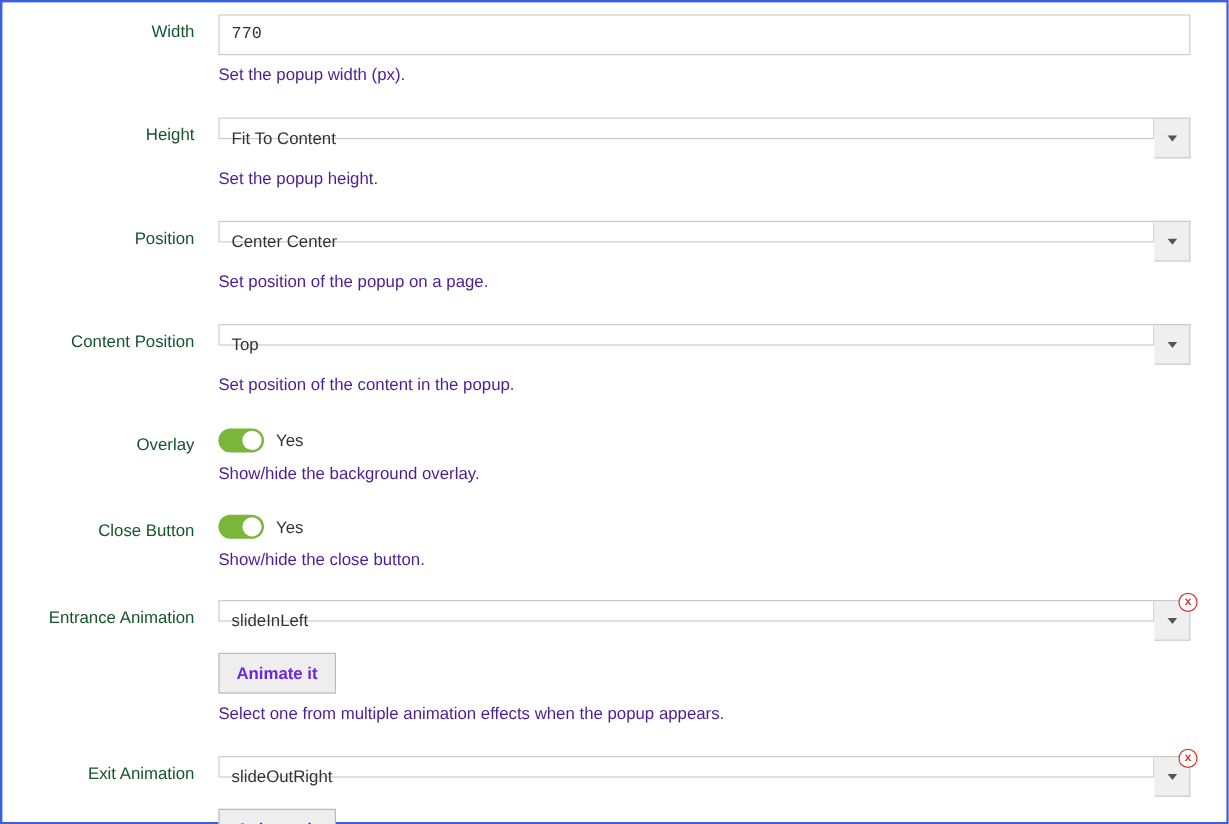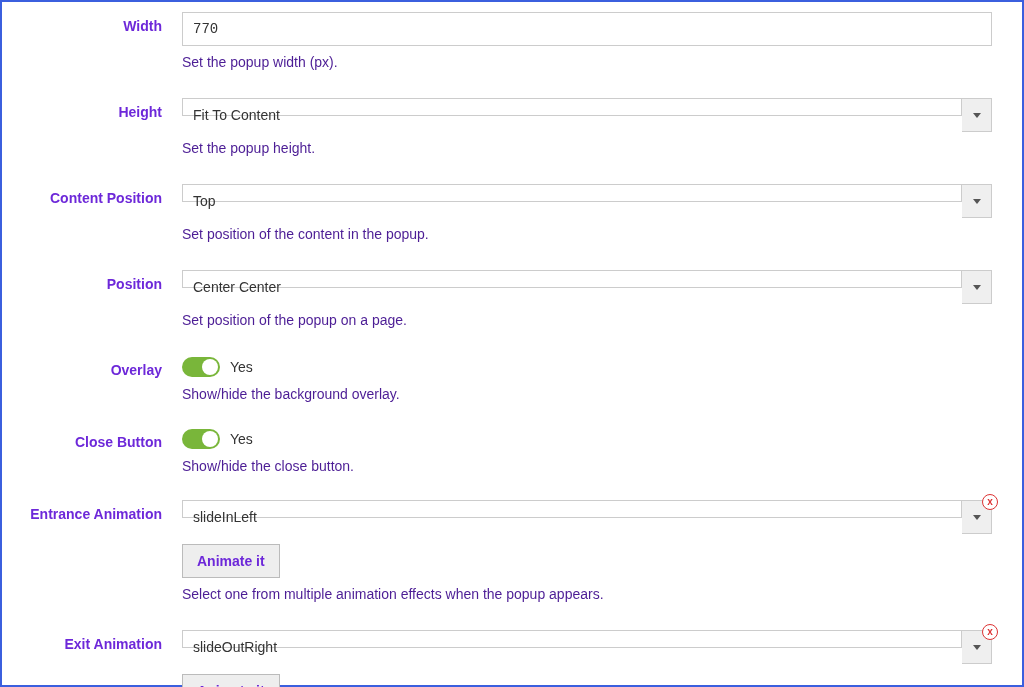--- a/index.html
+++ b/index.html
@@ -1,19 +1,19 @@
 <!DOCTYPE html>
 <html><head>
   <meta charset="utf-8">
   <style>
     * { box-sizing: border-box; margin: 0; padding: 0; }
     body { font-family: -apple-system, BlinkMacSystemFont, "Segoe UI", Helvetica, Arial, sans-serif; font-size: 14px; color: #333; background: #fff; }
     .page { width: 1024px; height: 687px; border: 2px solid #3b5fde; padding: 10px 30px 0 10px; }
     .row { display: flex; align-items: flex-start; margin-bottom: 28px; }
-    .label { width: 170px; text-align: right; padding-right: 20px; padding-top: 6px; font-weight: 700; color: #6d28d9; font-size: 14px; }
+    .label { width: 170px; text-align: right; padding-right: 20px; padding-top: 6px; font-weight: 400; color: #14532d; font-size: 14px; }
     .control-col { flex: 1; position: relative; }
     .text-input { width: 100%; height: 34px; border: 1px solid #ccc; padding: 0 10px; font-size: 14px; color: #333; background: #fff; font-family: Liberation Mono, monospace; }
     .select-wrap { display: flex; width: 100%; }
     .select-display { flex: 1; height: 18px; border: 1px solid #ccc; padding: 0 10px; line-height: 32px; font-size: 14px; color: #333; background: #fff; cursor: pointer; }
     .select-btn { width: 30px; height: 34px; border: 1px solid #ccc; border-left: none; background: #efefef; display: flex; align-items: center; justify-content: center; cursor: pointer; }
     .caret-down { width: 0; height: 0; border-left: 4px solid transparent; border-right: 4px solid transparent; border-top: 5px solid #555; }
     .help { font-size: 14px; color: #4c1d95; margin-top: 8px; }
     .toggle-row { display: flex; align-items: center; height: 22px; }
     .toggle { width: 38px; height: 20px; border-radius: 10px; background: #79b63a; position: relative; cursor: pointer; }
     .toggle .knob { position: absolute; right: 2px; top: 2px; width: 16px; height: 16px; border-radius: 50%; background: #fff; }
@@ -43,42 +43,42 @@
         <div class="select-display">Fit To Content</div>
         <div class="select-btn">
           <span class="caret-down"></span>
         </div>
       </div>
       <div class="help">Set the popup height.</div>
     </div>
   </div>
 
   <div class="row">
+    <div class="label">Position</div>
+    <div class="control-col">
+      <div class="select-wrap">
+        <div class="select-display">Center Center</div>
+        <div class="select-btn">
+          <span class="caret-down"></span>
+        </div>
+      </div>
+      <div class="help">Set position of the popup on a page.</div>
+    </div>
+  </div>
+
+  <div class="row">
     <div class="label">Content Position</div>
     <div class="control-col">
       <div class="select-wrap">
         <div class="select-display">Top</div>
         <div class="select-btn">
           <span class="caret-down"></span>
         </div>
       </div>
       <div class="help">Set position of the content in the popup.</div>
-    </div>
-  </div>
-
-  <div class="row">
-    <div class="label">Position</div>
-    <div class="control-col">
-      <div class="select-wrap">
-        <div class="select-display">Center Center</div>
-        <div class="select-btn">
-          <span class="caret-down"></span>
-        </div>
-      </div>
-      <div class="help">Set position of the popup on a page.</div>
     </div>
   </div>
 
   <div class="row compact">
     <div class="label">Overlay</div>
     <div class="control-col">
       <div class="toggle-row">
         <div class="toggle">
           <div class="knob"></div>
         </div>

